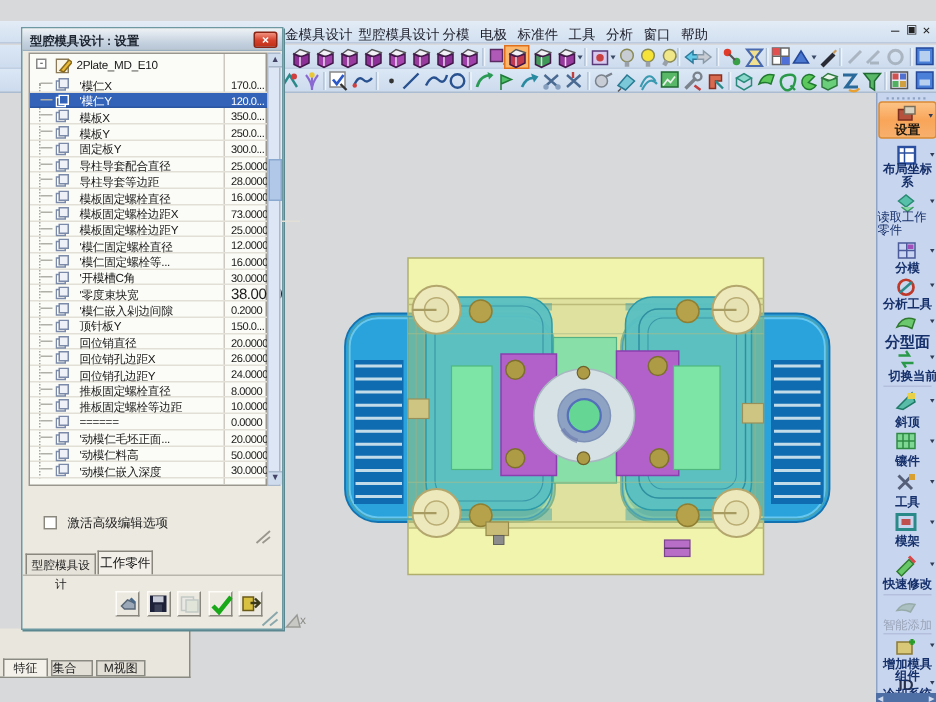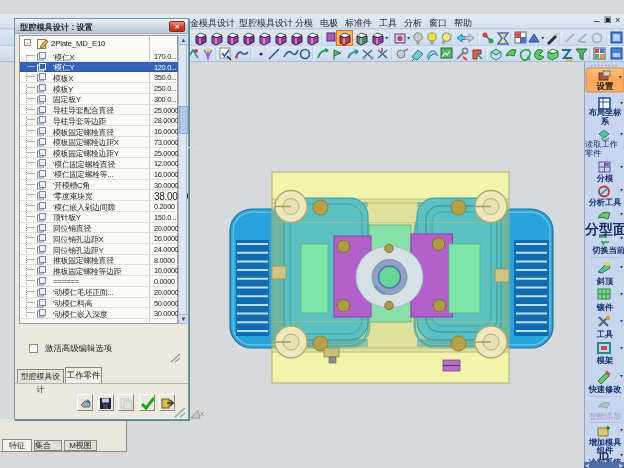--- a/index.html
+++ b/index.html
@@ -468,21 +468,21 @@
           <path d="M35 313l3 0-1.5 2.5z"></path>
           <path d="M35 367l3 0-1.5 2.5z"></path>
           <path d="M35 392l3 0-1.5 2.5z"></path>
 </g>
 </svg>
 <div class="t" style="left:0;width:40px;top:19px;text-align:center;font-size:8.5px;font-weight:bold;color:#201a10">设置</div>
 <div class="t" style="left:0;width:40px;top:47px;text-align:center;font-size:8.2px;font-weight:bold;color:#15306b;line-height:8.5px">布局坐标<br>系</div>
 <div class="t" style="left:0;width:40px;top:79px;text-align:left;font-size:8.2px;font-weight:normal;color:#15306b;line-height:8.5px">读取工作<br>零件</div>
 <div class="t" style="left:0;width:40px;top:110.5px;text-align:center;font-size:8.2px;font-weight:bold;color:#15306b">分模</div>
 <div class="t" style="left:0;width:40px;top:134.5px;text-align:center;font-size:8.2px;font-weight:bold;color:#15306b">分析工具</div>
-<div class="t" style="left:0;width:40px;top:158.5px;font-size:14px;font-weight:bold;color:#15306b">分型面</div>
+<div class="t" style="left:0;width:40px;top:158.5px;text-align:center;font-size:10px;font-weight:bold;color:#15306b">分型面</div>
 <div class="t" style="left:0;width:40px;top:182.5px;text-align:right;font-size:8.2px;font-weight:bold;color:#15306b">切换当前</div>
 <div class="t" style="left:0;width:40px;top:214px;text-align:center;font-size:8.2px;font-weight:bold;color:#15306b">斜顶</div>
 <div class="t" style="left:0;width:40px;top:239.5px;text-align:center;font-size:8.2px;font-weight:bold;color:#15306b">镶件</div>
 <div class="t" style="left:0;width:40px;top:266.5px;text-align:center;font-size:8.2px;font-weight:bold;color:#15306b">工具</div>
 <div class="t" style="left:0;width:40px;top:293px;text-align:center;font-size:8.2px;font-weight:bold;color:#15306b">模架</div>
 <div class="t" style="left:0;width:40px;top:321.5px;text-align:center;font-size:8.2px;font-weight:bold;color:#15306b">快速修改</div>
 <div class="t" style="left:0;width:40px;top:349px;text-align:center;font-size:8.2px;color:#9aa4b8">智能添加</div>
 <div class="t" style="left:0;width:40px;top:376.5px;text-align:center;font-size:8.2px;font-weight:bold;color:#15306b;line-height:8.5px">增加模具<br>组件</div>
 <div class="t" style="left:0;width:40px;top:395px;text-align:center;font-size:8.2px;font-weight:bold;color:#15306b">冷却系统</div>
 </div>

